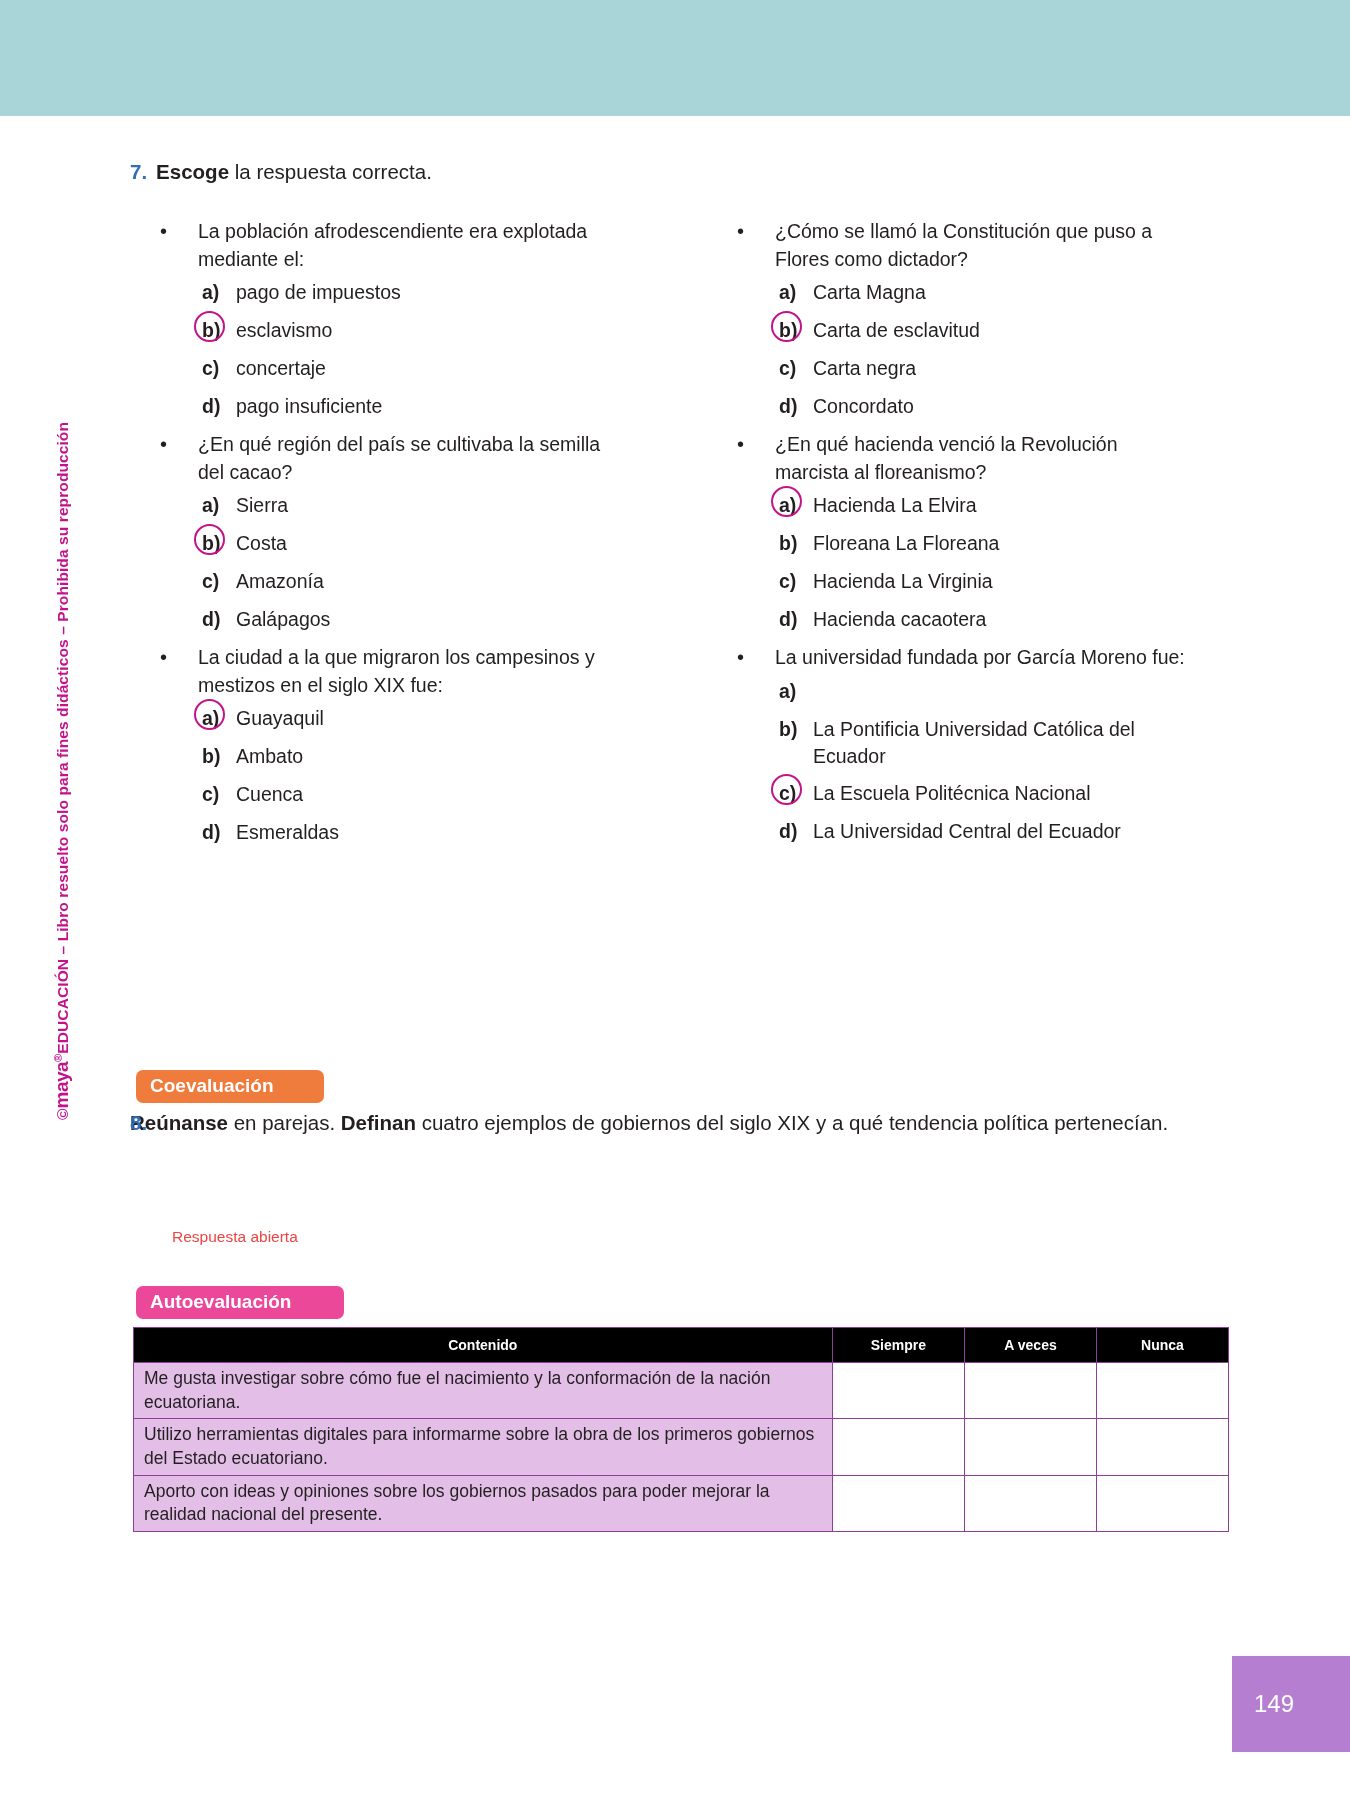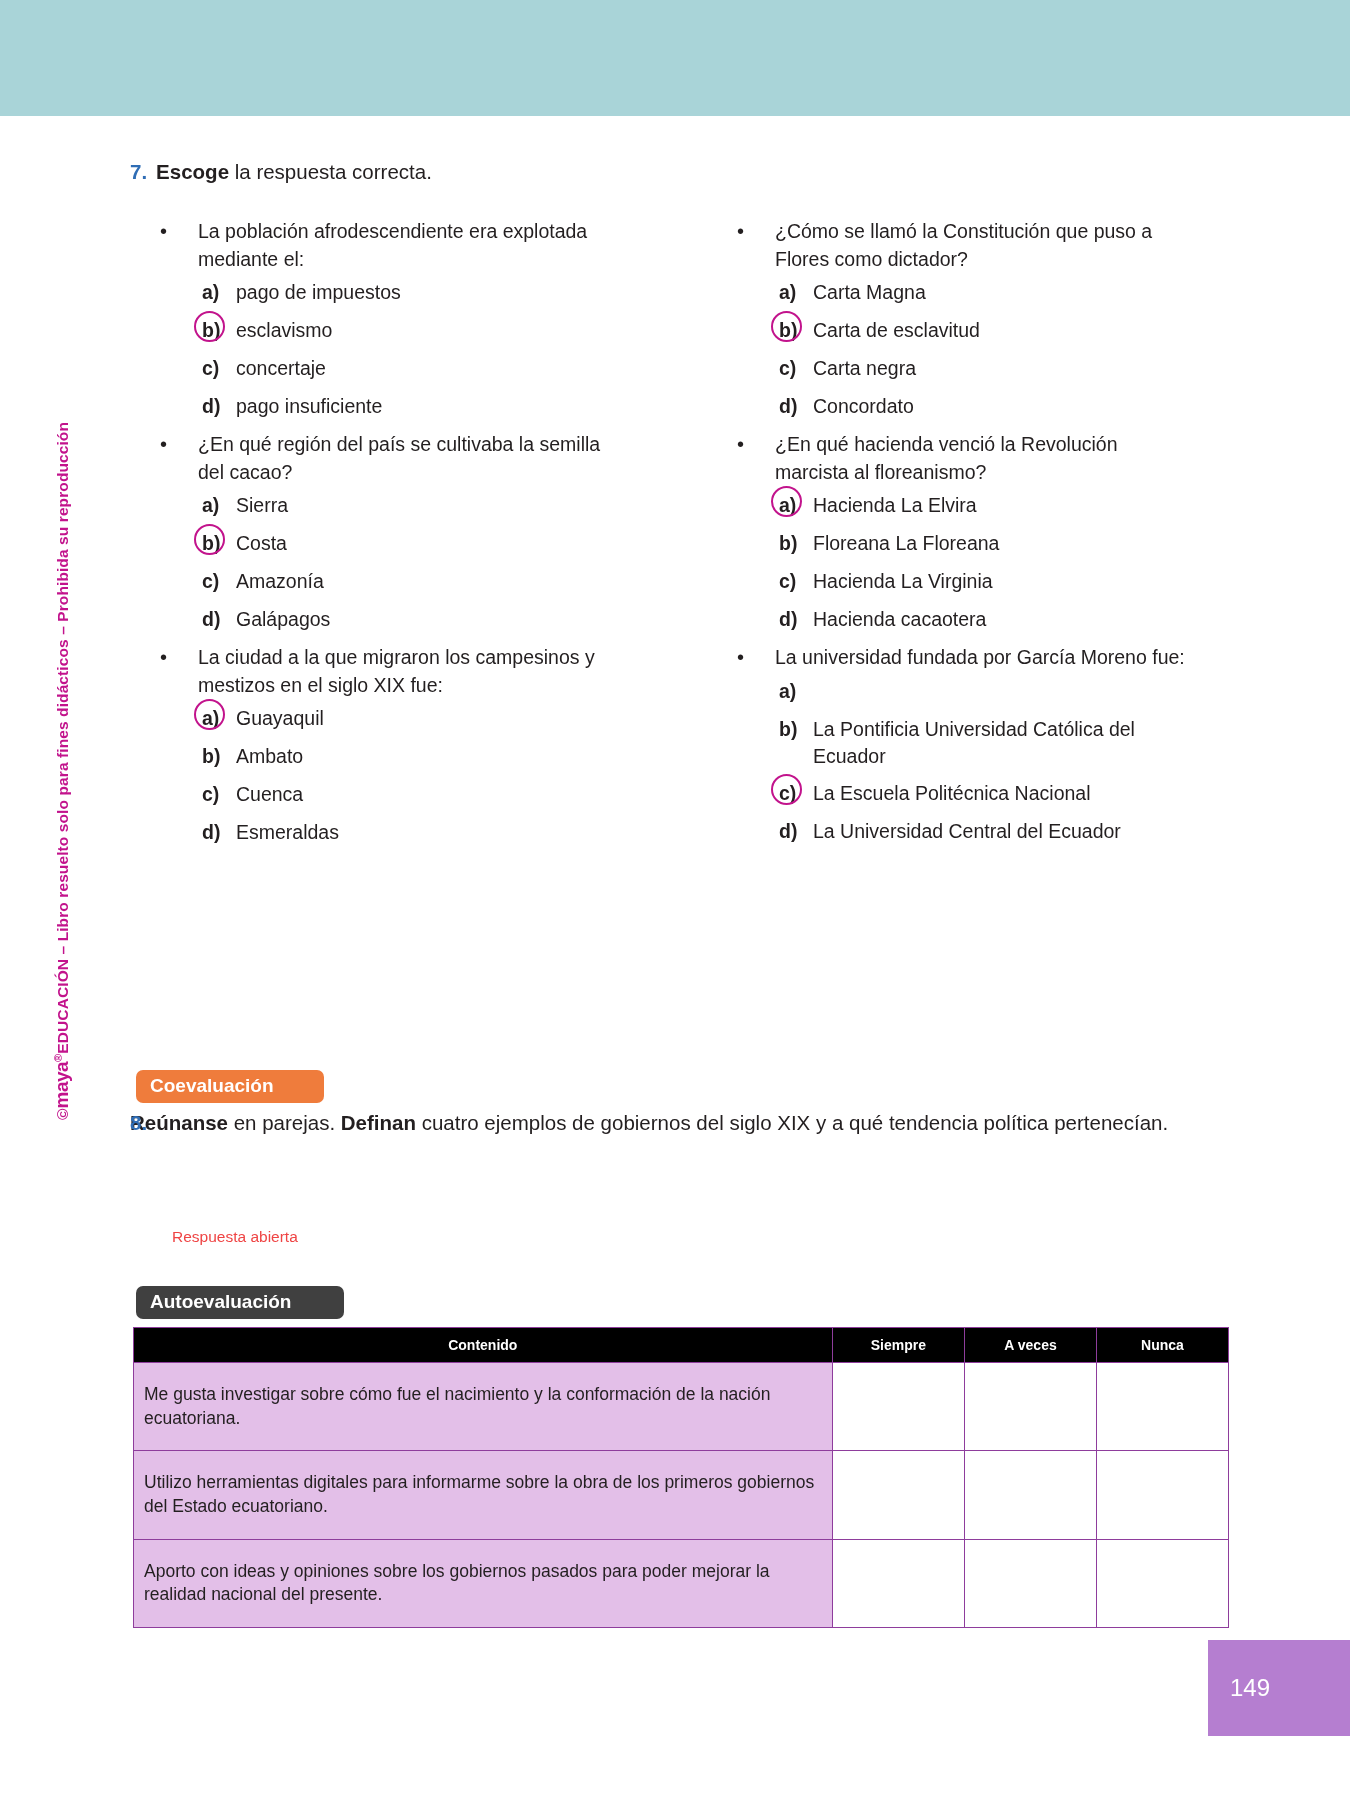--- a/index.html
+++ b/index.html
@@ -132,21 +132,21 @@
   }
   #coeval-tab {
     left: 136px;
     top: 1070px;
     background: #ef7c3c;
     width: 188px;
   }
   #autoeval-tab {
     left: 136px;
     top: 1286px;
-    background: #404040;
+    background: #ec4899;
     width: 208px;
   }
 
   .ex8 {
     position: absolute;
     left: 130px;
     top: 1108px;
     width: 1100px;
     font-size: 20.5px;
     line-height: 1.45;
@@ -188,35 +188,35 @@
     color: #ffffff;
     font-size: 14px;
     font-weight: bold;
     border: 1.3px solid #8e3d9c;
     padding: 9px 6px;
   }
   table.auto td.content-cell {
     background: #e3bfe8;
     font-size: 17.5px;
     border: 1.3px solid #8e3d9c;
-    padding: 20px 10px;
+    padding: 4px 10px;
     line-height: 1.35;
     width: 700px;
   }
   table.auto td.blank {
     background: #ffffff;
     border: 1.3px solid #8e3d9c;
     width: 132px;
   }
 
   .page-num {
     position: absolute;
     right: 0;
-    bottom: 64px;
-    width: 142px;
+    bottom: 48px;
+    width: 118px;
     height: 96px;
     background: #b57ed0;
     color: #ffffff;
     font-size: 24px;
     display: flex;
     align-items: center;
     justify-content: flex-start;
     padding-left: 22px;
     box-sizing: border-box;
     font-weight: normal;

